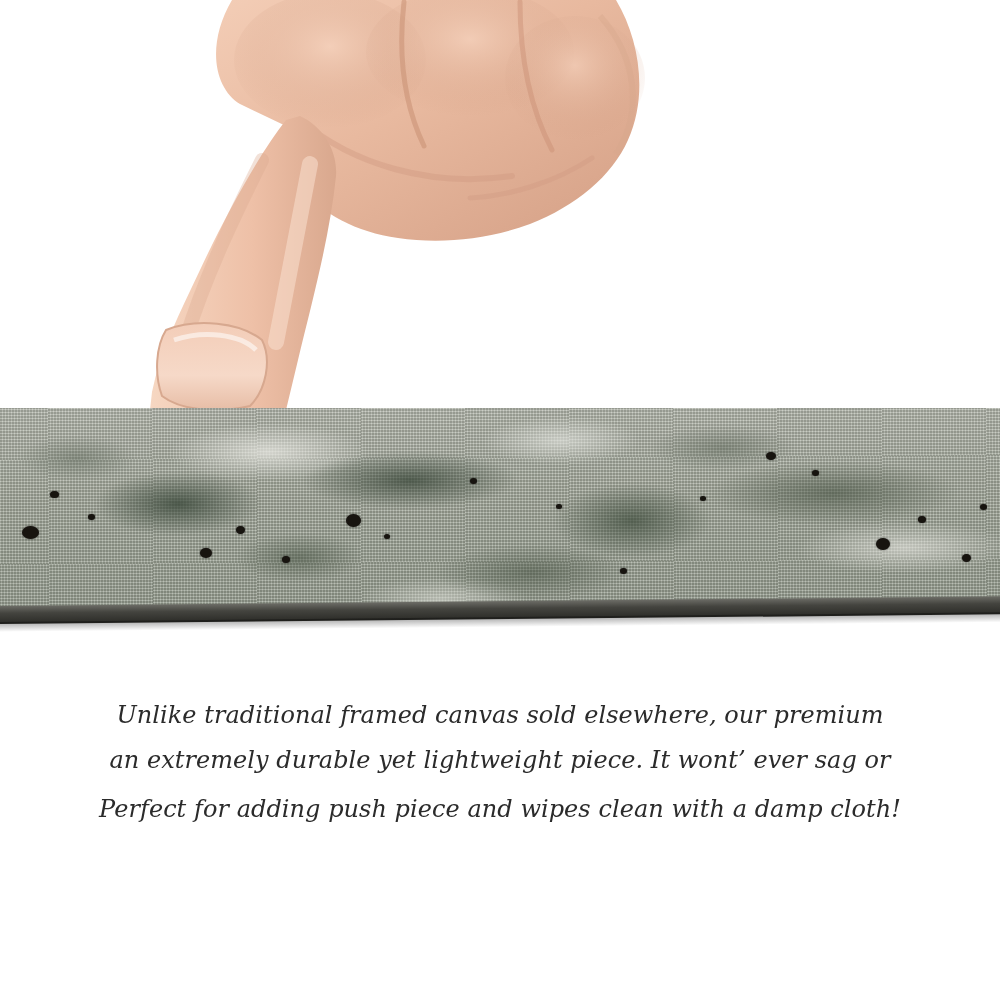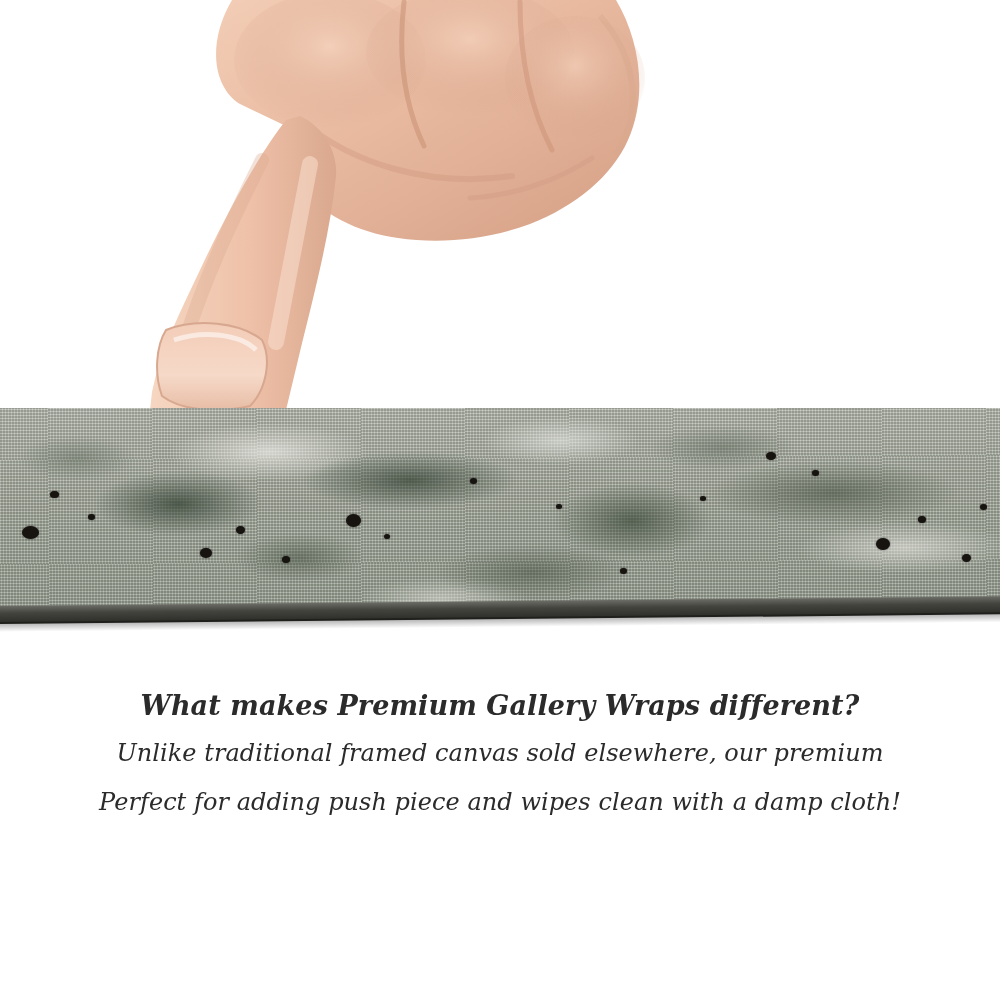--- a/index.html
+++ b/index.html
@@ -212,18 +212,18 @@
     <div class="canvas-speck" style="left:812px; top:62px;  width:7px;  height:6px;"></div>
     <div class="canvas-speck" style="left:876px; top:130px; width:14px; height:12px;"></div>
     <div class="canvas-speck" style="left:918px; top:108px; width:8px;  height:7px;"></div>
     <div class="canvas-speck" style="left:962px; top:146px; width:9px;  height:8px;"></div>
     <div class="canvas-speck" style="left:980px; top:96px;  width:7px;  height:6px;"></div>
     <div class="canvas-bevel"></div>
     <div class="canvas-shadow"></div>
   </div>
 
   <div class="caption">
-    <p class="caption-heading">What makes Premium Gallery Wraps different?</p>
     <p class="caption-line">Unlike traditional framed canvas sold elsewhere, our premium</p>
+    <p class="caption-line">an extremely durable yet lightweight piece. It wont’ ever sag or</p>
     <p class="caption-line last">Perfect for adding push piece and wipes clean with a damp cloth!</p>
   </div>
 
 </div>
 
 </body></html>

